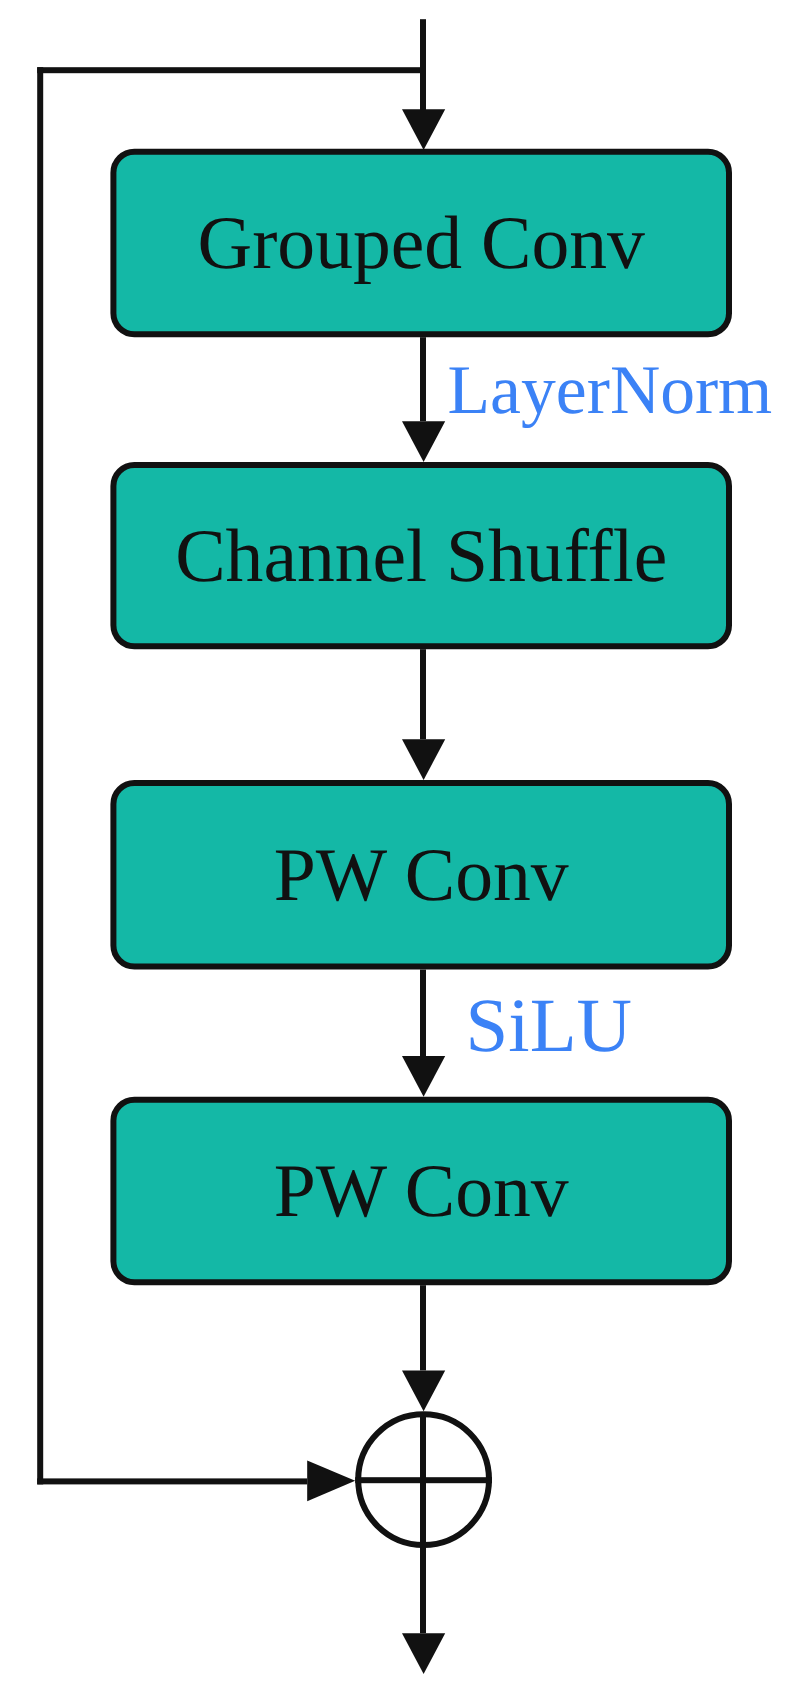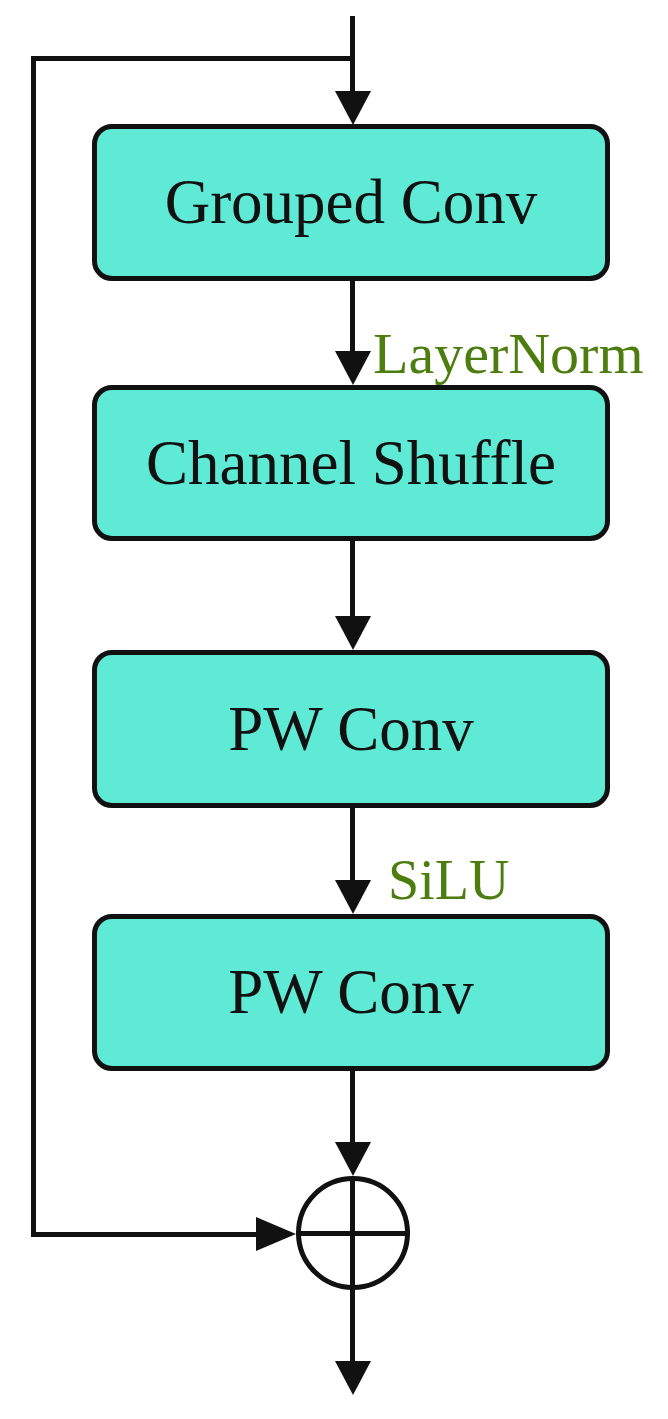--- a/index.html
+++ b/index.html
@@ -38,44 +38,43 @@
     border-bottom: 17px solid transparent;
     border-left: 40px solid #111111;
   }
 
   
   .node {
     position: absolute;
     left: 92px;
     width: 518px;
     box-sizing: border-box;
-    background: #5eead4;
+    background: #14b8a6;
     border: 5px solid #111111;
     border-radius: 20px;
     display: flex;
     align-items: center;
     justify-content: center;
   }
   .node-label {
     font-size: 63px;
     line-height: 1;
     white-space: nowrap;
     color: #111111;
   }
 
   
   .edge-label {
     position: absolute;
     line-height: 1;
     white-space: nowrap;
-    color: #4d7c0f;
-    margin-top: 29px;
+    color: #3b82f6;
   }
   .edge-label.layernorm { left: 373px; top: 296px; font-size: 58px; }
-  .edge-label.silu      { left: 388px; top: 823px; font-size: 56px; }
+  .edge-label.silu      { left: 388px; top: 823px; font-size: 64px; }
 
   
   .add-circle {
     position: absolute;
     left: 296px;
     top: 1176px;
     width: 114px;
     height: 114px;
     box-sizing: border-box;
     border: 5px solid #111111;

